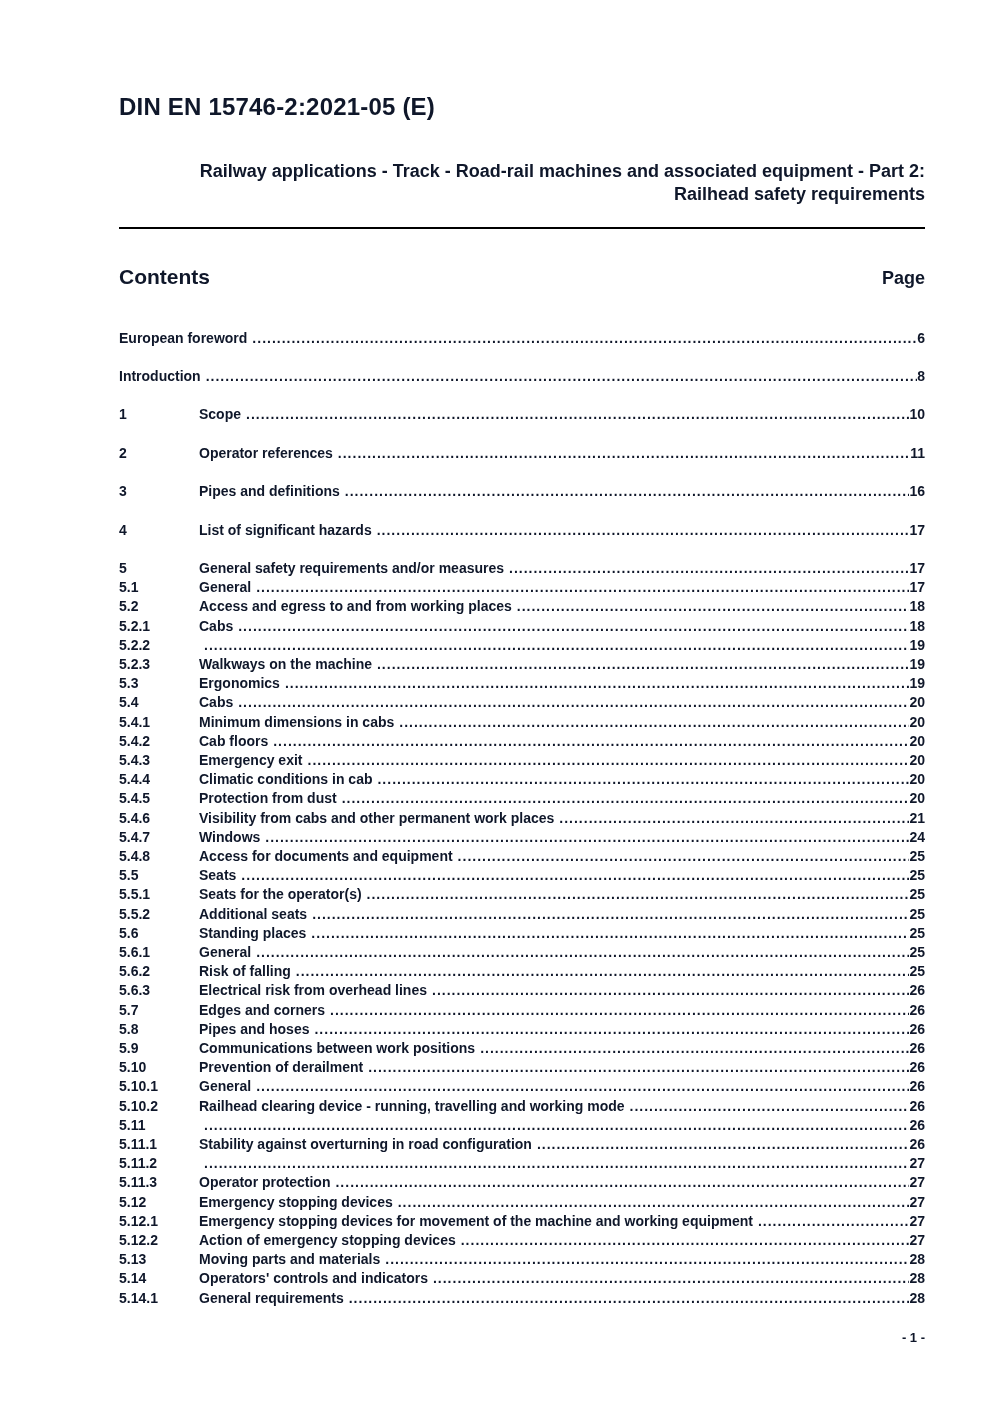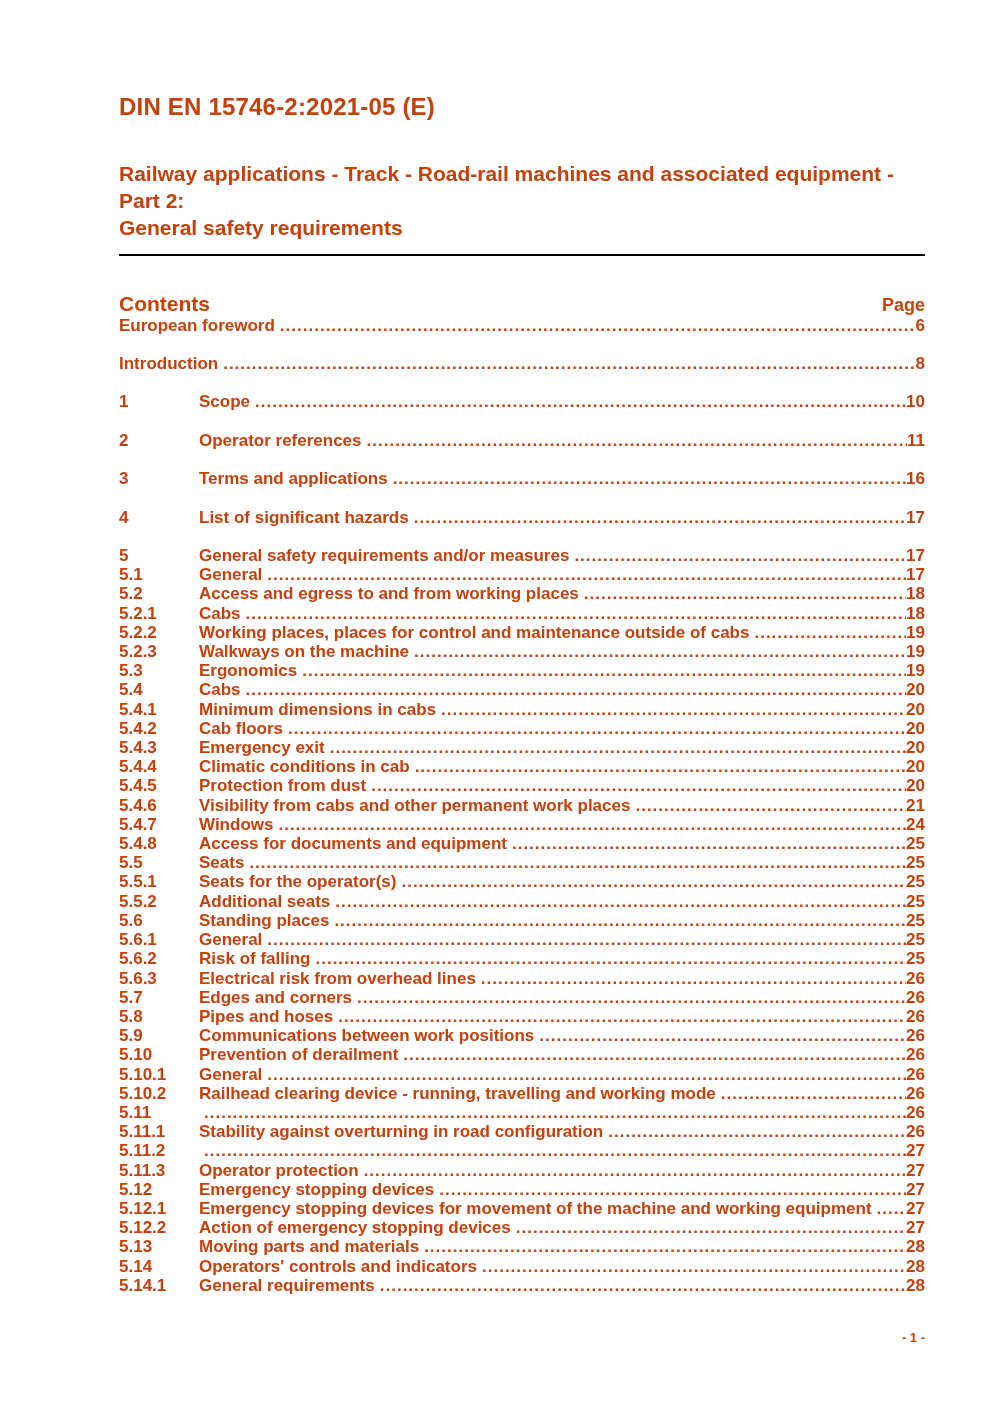--- a/index.html
+++ b/index.html
@@ -5,60 +5,62 @@
   html, body {
     margin: 0;
     padding: 0;
     background: #ffffff;
   }
   .page {
     position: relative;
     width: 992px;
     height: 1403px;
     background: #ffffff;
-    color: #c2410c;
+    color: #0f172a;
     font-family: "Liberation Sans", sans-serif;
     font-weight: bold;
     overflow: hidden;
     box-sizing: border-box;
   }
   .content {
     position: absolute;
     left: 119px;
     right: 67px;
     top: 0;
   }
   .std-code {
     margin: 93px 0 0 0;
     font-size: 24px;
     line-height: 1.2;
     letter-spacing: 0.2px;
   }
   .doc-title {
     margin-top: 38px;
-    font-size: 21px;
+    font-size: 18px;
     line-height: 1.3;
-    padding-bottom: 12px;
+    padding-bottom: 20px;
     border-bottom: 2px solid #000000;
+    text-align: right;
   }
   .contents-row {
     margin-top: 36px;
     display: flex;
     justify-content: space-between;
     align-items: baseline;
     text-align: right;
   }
   .contents-heading {
     font-size: 21px;
   }
   .page-label {
     font-size: 18px;
   }
   .toc {
-    font-size: 17px;
+    margin-top: 40px;
+    font-size: 14px;
   }
   .toc-group {
     margin-bottom: 19.2px;
   }
   .toc-group:last-child {
     margin-bottom: 0;
   }
   .toc-row {
     display: flex;
     align-items: baseline;
@@ -96,21 +98,21 @@
 </head>
 <body>
 
 <div class="page">
   <div class="content">
 
     <h1 class="std-code">DIN EN 15746-2:2021-05 (E)</h1>
 
     <div class="doc-title">
       <div>Railway applications - Track - Road-rail machines and associated equipment - Part 2:</div>
-      <div>General safety requirements</div>
+      <div>Railhead safety requirements</div>
     </div>
 
     <div class="contents-row">
       <span class="contents-heading">Contents</span>
       <span class="page-label">Page</span>
     </div>
 
     <div id="toc" class="toc">
         <div class="toc-group">
           <div class="toc-row">
@@ -138,21 +140,21 @@
           <div class="toc-row">
             <span class="toc-num">2</span>
             <span class="toc-title">Operator references</span>
             <span class="toc-leader"></span>
             <span class="toc-page">11</span>
           </div>
         </div>
         <div class="toc-group">
           <div class="toc-row">
             <span class="toc-num">3</span>
-            <span class="toc-title">Terms and applications</span>
+            <span class="toc-title">Pipes and definitions</span>
             <span class="toc-leader"></span>
             <span class="toc-page">16</span>
           </div>
         </div>
         <div class="toc-group">
           <div class="toc-row">
             <span class="toc-num">4</span>
             <span class="toc-title">List of significant hazards</span>
             <span class="toc-leader"></span>
             <span class="toc-page">17</span>
@@ -178,21 +180,20 @@
             <span class="toc-page">18</span>
           </div>
           <div class="toc-row">
             <span class="toc-num">5.2.1</span>
             <span class="toc-title">Cabs</span>
             <span class="toc-leader"></span>
             <span class="toc-page">18</span>
           </div>
           <div class="toc-row">
             <span class="toc-num">5.2.2</span>
-            <span class="toc-title">Working places, places for control and maintenance outside of cabs</span>
             <span class="toc-leader"></span>
             <span class="toc-page">19</span>
           </div>
           <div class="toc-row">
             <span class="toc-num">5.2.3</span>
             <span class="toc-title">Walkways on the machine</span>
             <span class="toc-leader"></span>
             <span class="toc-page">19</span>
           </div>
           <div class="toc-row">

